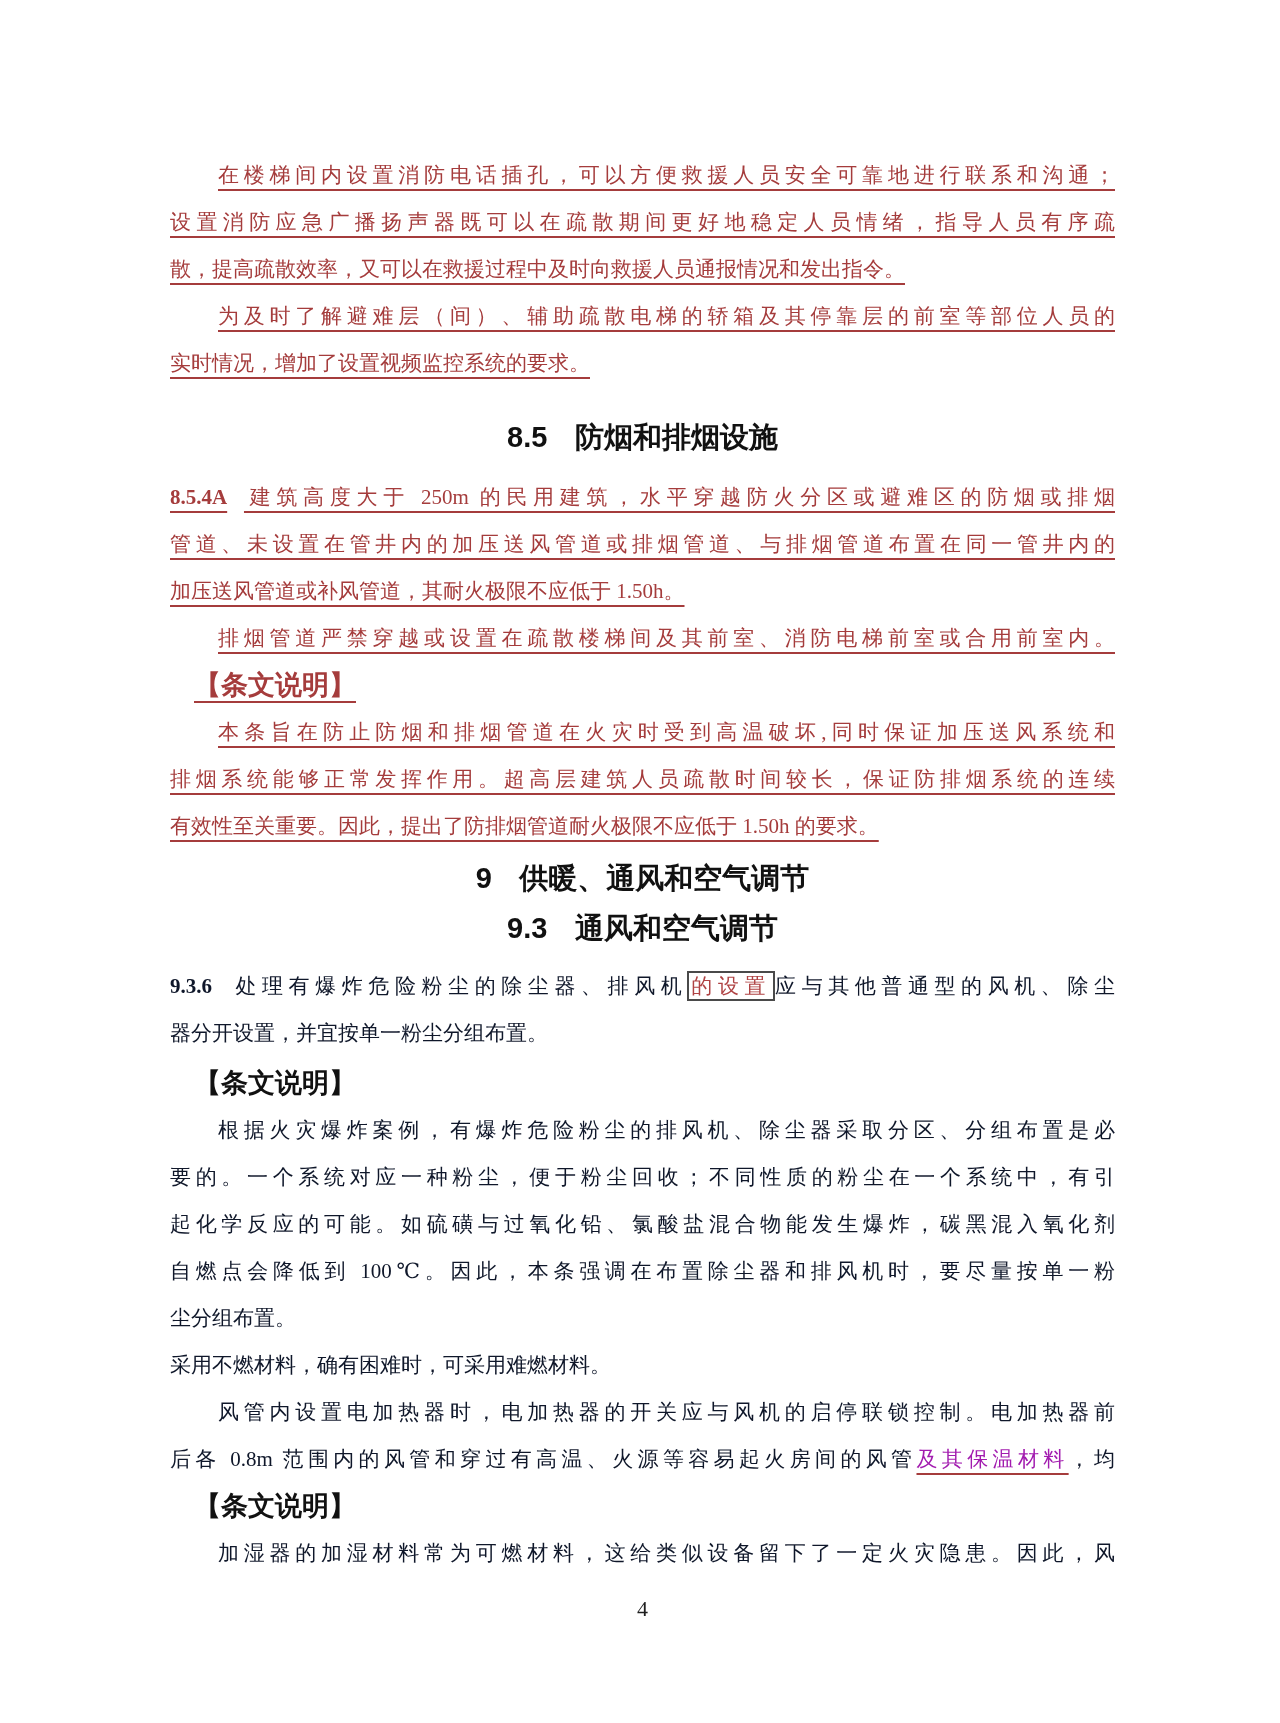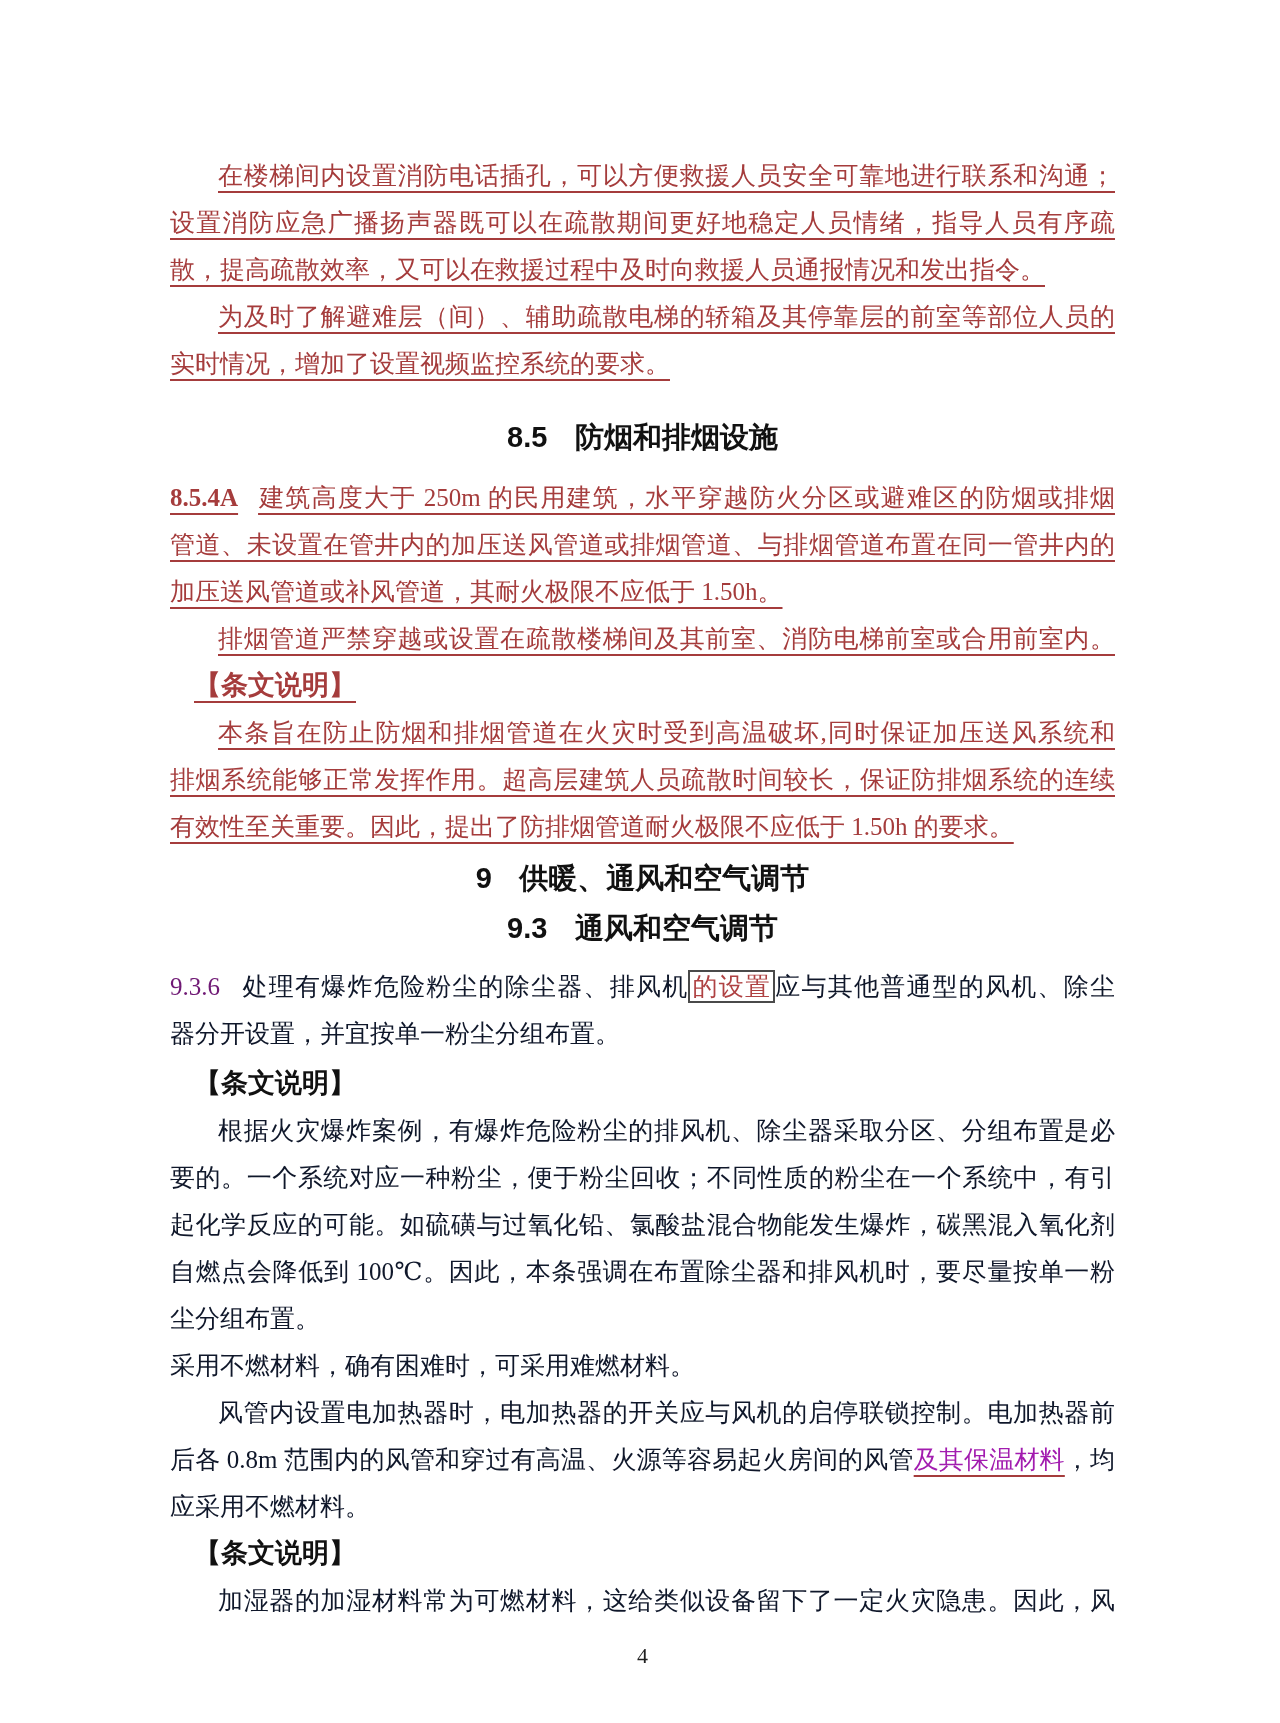--- a/index.html
+++ b/index.html
@@ -11,34 +11,34 @@
     overflow:hidden;
     box-sizing:border-box;
     padding:152px 165px 0 170px;
     font-family:"Liberation Serif","DejaVu Serif",serif;
     color:#1f1f1f;
   }
   .doc-body{width:945px;}
   .para{margin:0;}
   .line{
     height:47px;line-height:47px;
-    font-size:25px;
+    font-size:21px;
     white-space:nowrap;
     overflow:visible;
   }
   .jline{
     text-align:justify;
     text-align-last:justify;
     text-justify:inter-character;
     white-space:normal;
   }
   .lline{text-align:left;}
   .indent{text-indent:48px;}
   .seg-b{color:#0f172a;}
-  .seg-bn{color:#701a75;font-weight:normal;margin-right:0.85em;}
+  .seg-bn{color:#0f172a;font-weight:bold;margin-right:0.85em;}
   .seg-r{
     color:#A53C3C;
     text-decoration:underline;
     text-decoration-color:#A53C3C;
     text-decoration-thickness:2px;
     text-underline-offset:7px;
   }
   .seg-rn{
     color:#A53C3C;font-weight:bold;margin-right:0.8em;
     text-decoration:underline;
@@ -139,21 +139,20 @@
         <div class="line jline" data-name="text-line"><span class="seg-b" data-name="text-segment">起化学反应的可能。如硫磺与过氧化铅、氯酸盐混合物能发生爆炸，碳黑混入氧化剂</span></div>
         <div class="line jline" data-name="text-line"><span class="seg-b" data-name="text-segment">自燃点会降低到 100℃。因此，本条强调在布置除尘器和排风机时，要尽量按单一粉</span></div>
         <div class="line lline" data-name="text-line"><span class="seg-b" data-name="text-segment">尘分组布置。</span></div>
       </div>
       <div data-name="para-9-3-15" class="para">
         <div class="line lline" data-name="text-line"><span class="seg-b" data-name="text-segment">采用不燃材料，确有困难时，可采用难燃材料。</span></div>
       </div>
       <div data-name="para-electric-heater" class="para">
         <div class="line jline indent" data-name="text-line"><span class="seg-b" data-name="text-segment">风管内设置电加热器时，电加热器的开关应与风机的启停联锁控制。电加热器前</span></div>
         <div class="line jline" data-name="text-line"><span class="seg-b" data-name="text-segment">后各 0.8m 范围内的风管和穿过有高温、火源等容易起火房间的风管</span><span class="seg-ru" data-name="text-segment">及其保温材料</span><span class="seg-b" data-name="text-segment">，均</span></div>
-        <div class="line lline" data-name="text-line"><span class="seg-b" data-name="text-segment">应采用不燃材料。</span></div>
       </div>
       <div data-name="explanation-label-2" class="label label-black">【条文说明】</div>
       <div data-name="para-humidifier-explanation" class="para">
         <div class="line jline indent" data-name="text-line"><span class="seg-b" data-name="text-segment">加湿器的加湿材料常为可燃材料，这给类似设备留下了一定火灾隐患。因此，风</span></div>
       </div>
     </div>
   <div class="pagenum" data-name="page-number">4</div>
 </div>
 
 </body></html>

